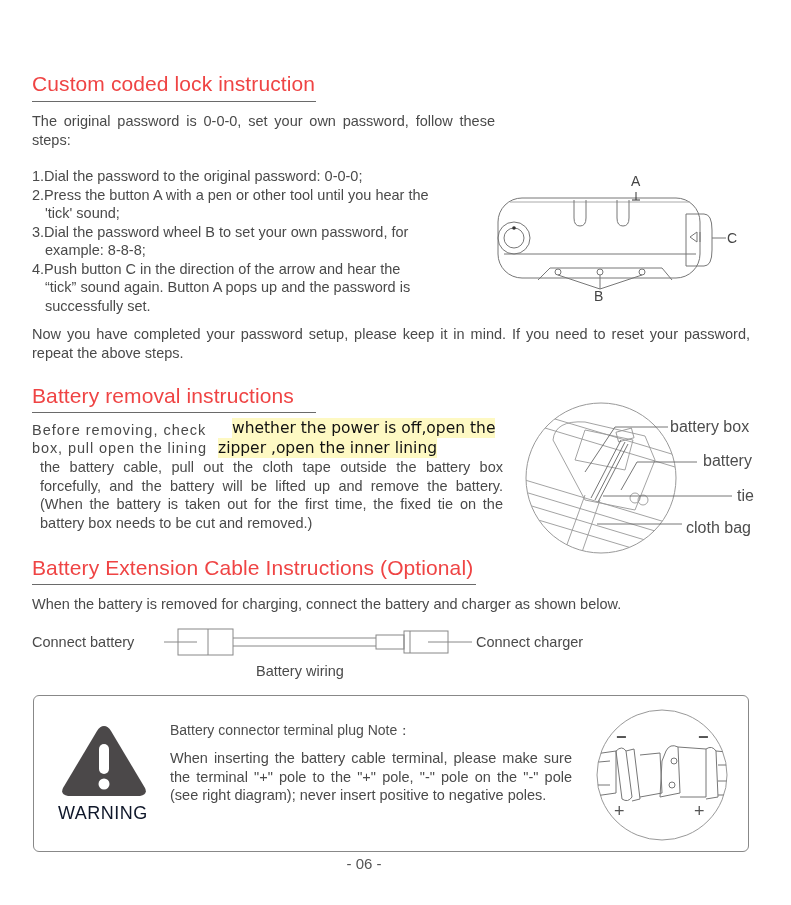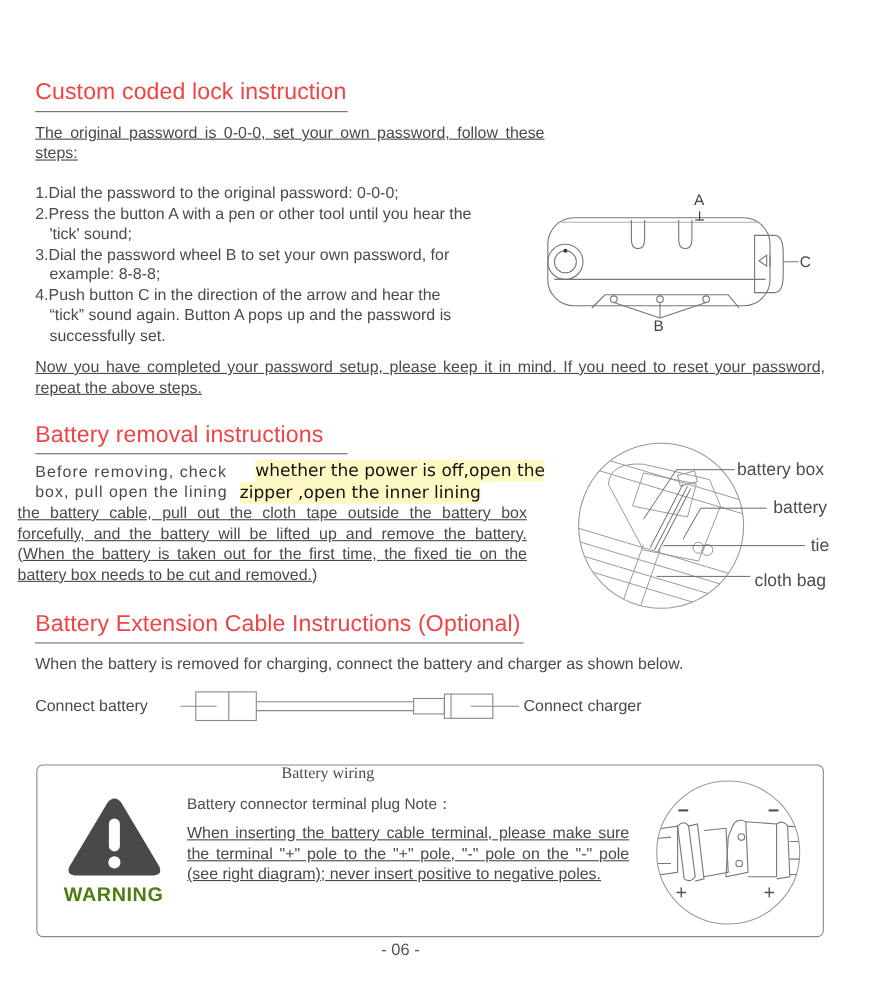--- a/index.html
+++ b/index.html
@@ -2,21 +2,21 @@
 <html><head>
 <meta charset="utf-8">
 <style>
   html, body { margin: 0; padding: 0; background: #ffffff; }
   body { width: 791px; height: 905px; position: relative; overflow: hidden;
          font-family: "Liberation Sans", sans-serif; color: #4a4a4a; }
   .abs { position: absolute; }
   .h2 { font-size: 21px; color: #ef4444; letter-spacing: 0.1px; white-space: nowrap; }
   .rule { height: 1px; background: #6a6a6a; }
   .p { font-size: 14.5px; line-height: 18.5px; color: #4a4a4a; }
-  .justify { text-align: justify; text-align-last: left; text-decoration: underline; }
+  .justify { text-align: justify; text-align-last: left; }
   .step { padding-left: 13px; text-indent: -13px; }
   .overlay { font-family: "DejaVu Sans", sans-serif; font-size: 15.5px; color: #111; background:#fef9c3; white-space: nowrap; line-height: 20px; }
   svg { position: absolute; overflow: visible; }
   .warnbox { border: 1px solid #888; border-radius: 6px; }
 </style>
 </head>
 <body>
 
 <div class="abs h2" style="left:32px; top:72px;">Custom coded lock instruction</div>
 <div class="abs rule" style="left:32px; top:101px; width:284px;"></div>
@@ -63,21 +63,21 @@
 <div class="abs p justify" style="left:32px; top:325px; width:718px;">Now you have completed your password setup, please keep it in mind. If you need to reset your password, repeat the above steps.</div>
 
 <div class="abs h2" style="left:32px; top:384px;">Battery removal instructions</div>
 <div class="abs rule" style="left:32px; top:412px; width:284px;"></div>
 
 <div class="abs p" style="left:32px; top:421px; letter-spacing:1px; white-space:nowrap;">Before removing, check</div>
 <div class="abs p" style="left:32px; top:439px; letter-spacing:0.9px; white-space:nowrap;">box, pull open the lining</div>
 <div class="abs overlay" style="left:232px; top:418px;">whether the power is off,open the</div>
 <div class="abs overlay" style="left:218px; top:438px;">zipper ,open the inner lining</div>
 
-<div class="abs p justify" style="left:16px; top:458px; width:463px;">the battery cable, pull out the cloth tape outside the battery box forcefully, and the battery will be lifted up and remove the battery. (When the battery is taken out for the first time, the fixed tie on the battery box needs to be cut and removed.)</div>
+<div class="abs p justify" style="left:40px; top:458px; width:463px;">the battery cable, pull out the cloth tape outside the battery box forcefully, and the battery will be lifted up and remove the battery. (When the battery is taken out for the first time, the fixed tie on the battery box needs to be cut and removed.)</div>
 
 <svg style="left:525px; top:400px;" width="240" height="160" viewBox="0 0 240 160">
   <defs>
     <clipPath id="cclip">
         <circle cx="76" cy="78" r="75"></circle>
       </clipPath>
   </defs>
   <circle cx="76" cy="78" r="75" fill="none" stroke="#999" stroke-width="1"></circle>
   <g clip-path="url(#cclip)" fill="none" stroke="#999" stroke-width="0.9">
     <line x1="0" y1="10" x2="150" y2="55"></line>
@@ -110,21 +110,21 @@
   <text x="161" y="133" font-family="Liberation Sans, sans-serif" font-size="16" fill="#4d4d4d">cloth bag</text>
 </svg>
 
 <div class="abs h2" style="left:32px; top:556px;">Battery Extension Cable Instructions (Optional)</div>
 <div class="abs rule" style="left:32px; top:584px; width:444px;"></div>
 
 <div class="abs p" style="left:32px; top:595px; white-space:nowrap;">When the battery is removed for charging, connect the battery and charger as shown below.</div>
 
 <div class="abs p" style="left:32px; top:633px; white-space:nowrap;">Connect battery</div>
 <div class="abs p" style="left:476px; top:633px; white-space:nowrap;">Connect charger</div>
-<div class="abs p" style="left:256px; top:694px; white-space:nowrap;font-family:Liberation Serif, serif;">Battery wiring</div>
+<div class="abs p" style="left:256px; top:662px; white-space:nowrap;">Battery wiring</div>
 
 <svg style="left:160px; top:626px;" width="320" height="32" viewBox="0 0 320 32">
   <g fill="none" stroke="#888" stroke-width="1">
     <line x1="4" y1="16" x2="37" y2="16"></line>
     <rect x="18" y="3" width="55" height="26"></rect>
     <line x1="48" y1="3" x2="48" y2="29"></line>
     <line x1="73" y1="12" x2="216" y2="12"></line>
     <line x1="73" y1="20" x2="216" y2="20"></line>
     <rect x="216" y="9" width="28" height="14"></rect>
     <rect x="244" y="5" width="44" height="22"></rect>
@@ -133,21 +133,21 @@
   </g>
 </svg>
 
 <div class="abs warnbox" style="left:33px; top:695px; width:714px; height:155px;"></div>
 
 <svg style="left:60px; top:722px;" width="88" height="78" viewBox="0 0 88 78">
   <path d="M44 4 Q48 4 51 9 L85 66 Q88 73 80 74 L8 74 Q0 73 3 66 L37 9 Q40 4 44 4 Z" fill="#4b4849"></path>
   <rect x="39" y="22" width="10" height="30" rx="5" fill="#ffffff"></rect>
   <circle cx="44" cy="62" r="5.5" fill="#ffffff"></circle>
 </svg>
-<div class="abs" style="left:58px; top:803px; font-size:18px; font-weight:bold; color:#4d7c0f; letter-spacing:0.5px;">WARNING</div>
+<div class="abs" style="left:58px; top:803px; font-size:18px; font-weight:normal; color:#0f172a; letter-spacing:0.5px;">WARNING</div>
 
 <div class="abs" style="left:170px; top:722px; font-size:14px; color:#4d4d4d; white-space:nowrap;">Battery connector terminal plug Note：</div>
 <div class="abs p justify" style="left:170px; top:749px; width:402px;">When inserting the battery cable terminal, please make sure the terminal "+" pole to the "+" pole, "-" pole on the "-" pole (see right diagram); never insert positive to negative poles.</div>
 
 <svg style="left:588px; top:705px;" width="150" height="140" viewBox="0 0 150 140">
   <defs>
     <clipPath id="tclip">
         <circle cx="74" cy="70" r="65"></circle>
       </clipPath>
   </defs>

